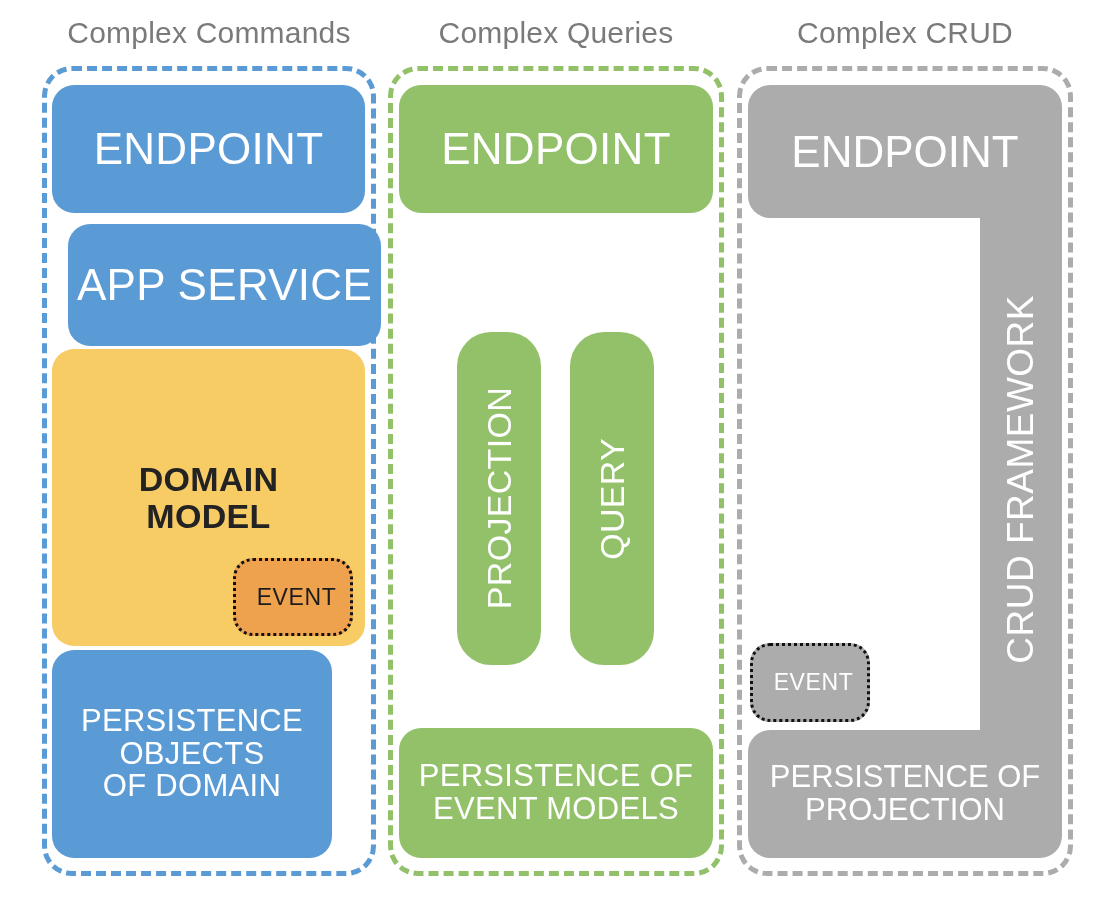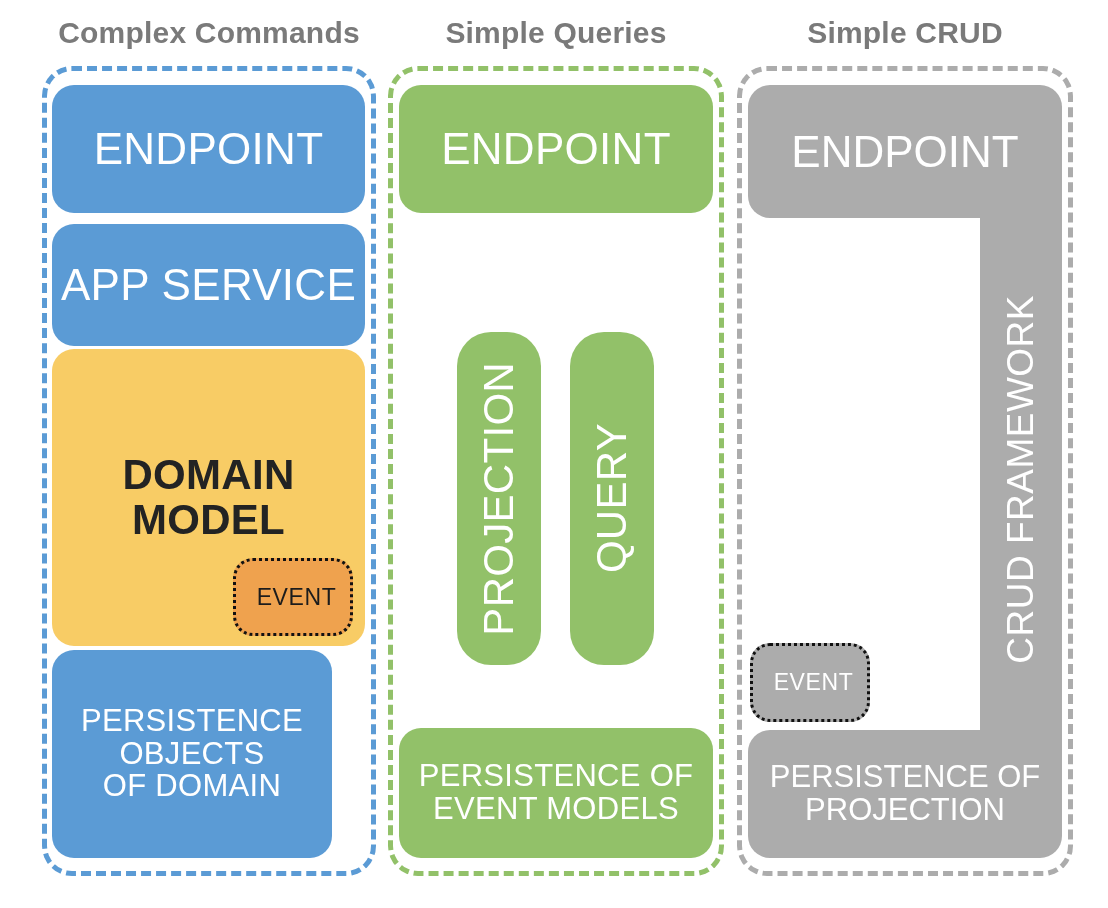--- a/index.html
+++ b/index.html
@@ -8,21 +8,21 @@
     font-family:"Liberation Sans","DejaVu Sans",sans-serif;
     overflow:hidden;position:relative;
   }
   #stage{position:absolute;left:0;top:0;width:1108px;height:908px;}
 
   
   .col-title{
     position:absolute;
     font-size:30px;
     color:#7a7a7a;
-    font-weight:700;
+    font-weight:400;
     letter-spacing:.2px;
     text-align:center;
     white-space:nowrap;
   }
 
   
   .col-frame{
     position:absolute;
     border-style:dashed;
     border-width:5px;
@@ -48,21 +48,21 @@
     letter-spacing:.3px;
   }
   .blue-fill  {background:#5B9BD5;}
   .green-fill {background:#92C169;}
   .yellow-fill{background:#F8CC65;color:#232323;}
 
   .r-lg{border-radius:22px;}
   .r-pill{border-radius:34px;}
 
   .t-big {font-size:44px;}
-  .t-mid {font-size:42px;text-align:center;}
+  .t-mid {font-size:34px;text-align:center;}
   .t-sm  {font-size:31px;}
 
   .bold{font-weight:bold;}
 
   
   .vert{
     writing-mode:vertical-rl;
     transform:rotate(180deg);
   }
 
@@ -111,32 +111,32 @@
     position:absolute;
     background:#ACACAC;
   }
 </style>
 </head>
 <body>
 
 <div id="stage">
 
   <div class="col-title" style="left:42px;top:16px;width:334px;">Complex Commands</div>
-  <div class="col-title" style="left:388px;top:16px;width:336px;">Simple Queries</div>
-  <div class="col-title" style="left:737px;top:16px;width:336px;">Simple CRUD</div>
+  <div class="col-title" style="left:388px;top:16px;width:336px;">Complex Queries</div>
+  <div class="col-title" style="left:737px;top:16px;width:336px;">Complex CRUD</div>
 
   <div class="col-frame blue" style="left:42px;top:66px;width:334px;height:810px;"></div>
   <div class="col-frame green" style="left:388px;top:66px;width:336px;height:810px;"></div>
   <div class="col-frame gray" style="left:737px;top:66px;width:336px;height:810px;"></div>
 
   <div class="box blue-fill r-lg t-big" style="left:52px;top:85px;width:313px;height:128px;">
     <span>ENDPOINT</span>
   </div>
 
-  <div class="box blue-fill r-lg t-big" style="left:52px;top:224px;width:313px;height:122px;">
+  <div class="box blue-fill r-lg t-big" style="left:68px;top:224px;width:313px;height:122px;">
     <span>APP SERVICE</span>
   </div>
 
   <div class="box yellow-fill r-lg t-mid bold" style="left:52px;top:349px;width:313px;height:297px;flex-direction:column;">
     <span>DOMAIN</span>
     <span>MODEL</span>
   </div>
 
   <div class="event-badge event-orange" style="left:233px;top:558px;width:120px;height:78px;">
     <span>EVENT</span>

